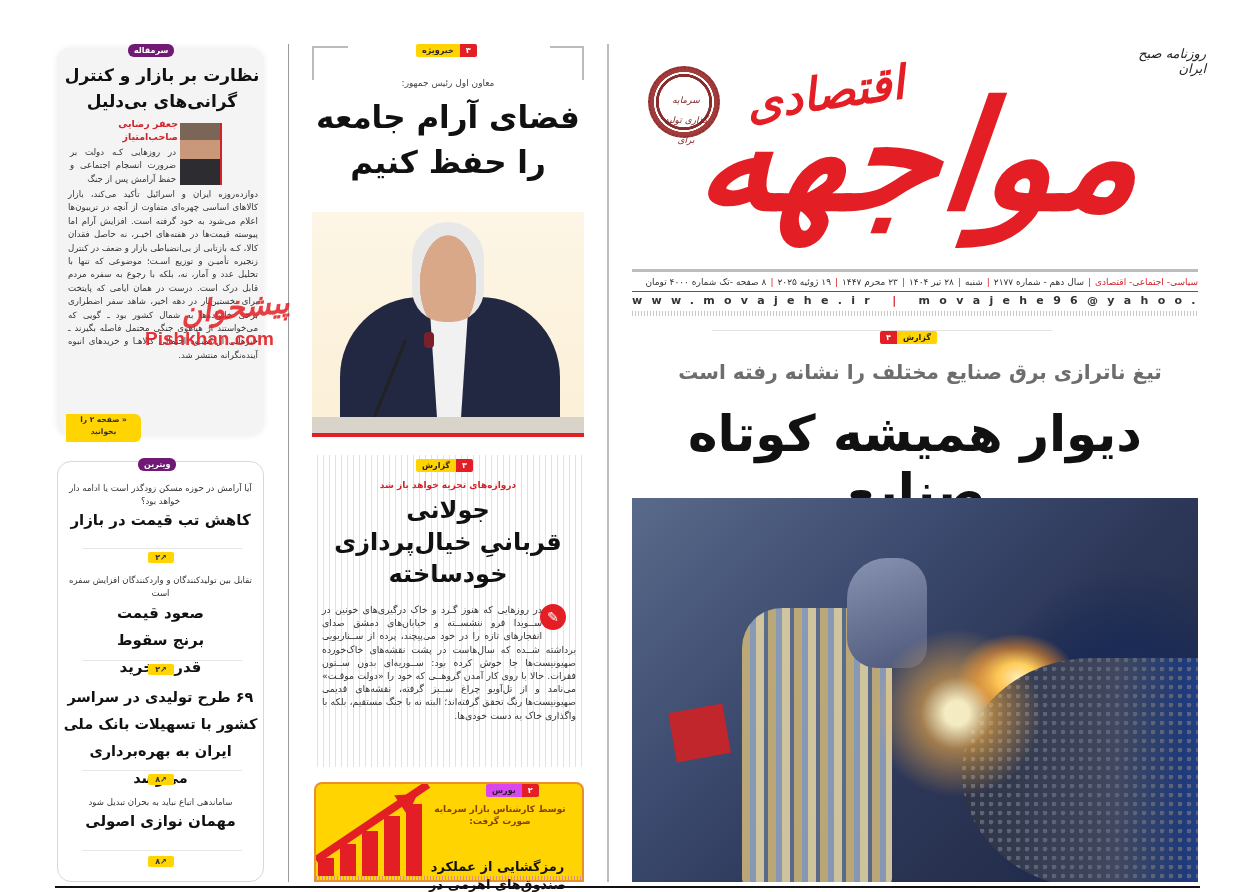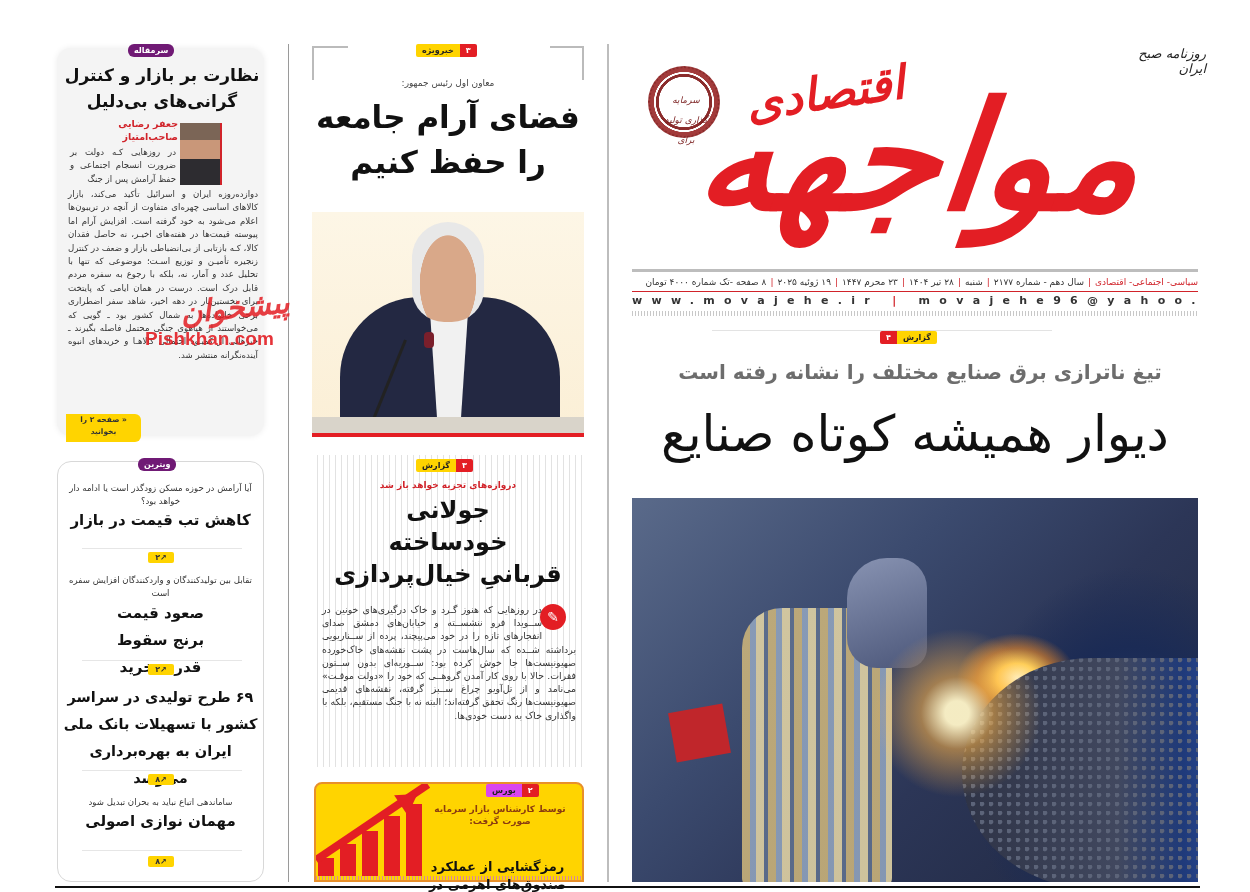--- a/index.html
+++ b/index.html
@@ -25,21 +25,21 @@
 
   
   .tag { position: absolute; display: flex; flex-direction: row; height: 13px; font-size: 8px; font-weight: bold; line-height: 13px; border-radius: 2px; overflow: hidden; }
   .tag .tag-label { background: #ffd400; color: #222; padding: 0 6px; }
   .tag .tag-num { background: #e31e24; color: #fff; padding: 0 6px; }
   .tag.red-only .tag-label { background: #701a75; color: #fff; border-radius: 6px; }
 
   
   .lead-rule { position: absolute; left: 712px; top: 330px; width: 340px; height: 1px; background: #e3e3e3; }
   .lead-kicker { position: absolute; left: 640px; top: 360px; width: 560px; text-align: center; font-size: 20px; font-weight: bold; color: #6d6d6d; }
-  .lead-title { position: absolute; left: 632px; top: 405px; width: 566px; text-align: center; font-size: 50px; font-weight: normal; color: #111; letter-spacing: -1px; }
+  .lead-title { position: absolute; left: 632px; top: 405px; width: 566px; text-align: center; font-size: 50px; font-weight: bold; color: #111; letter-spacing: -1px; }
   .lead-photo { position: absolute; left: 632px; top: 498px; width: 566px; height: 384px; overflow: hidden;
     background:
       radial-gradient(ellipse 80px 60px at 68% 47%, #fff8d0 0%, #ffcf5a 25%, rgba(240,140,40,0.6) 50%, rgba(0,0,0,0) 75%),
       radial-gradient(ellipse 160px 200px at 88% 70%, #263a6b 0%, #1b2b55 60%, rgba(0,0,0,0) 100%),
       linear-gradient(135deg, #5a6a8a 0%, #3b4a6e 35%, #2c3657 60%, #1f2740 100%); }
   .photo-worker { position: absolute; left: 110px; top: 110px; width: 150px; height: 280px; border-radius: 40px 40px 10px 10px;
     background: repeating-linear-gradient(90deg, #c9b27a 0 8px, #8fa2bd 8px 14px, #e0d2a4 14px 22px, #5e6f8e 22px 26px); opacity: .9; }
   .photo-helmet { position: absolute; left: 215px; top: 60px; width: 80px; height: 110px; border-radius: 40px 30px 20px 30px; background: linear-gradient(160deg, #8893b2, #4c577a); }
   .photo-drum { position: absolute; left: 330px; top: 160px; width: 260px; height: 230px; border-radius: 50% 0 0 50%;
     background: radial-gradient(circle at 20% 20%, #5c6479 0 2px, rgba(0,0,0,0) 3px) 0 0 / 9px 9px, linear-gradient(90deg, #2e3346, #41485f 60%, #1f3a7a 85%, #294a98); }
@@ -173,22 +173,22 @@
 </div>
 
 <div class="syria-box"></div>
 <div class="tag" style="left:416px; top:459px;">
   <span class="tag-num">۳</span>
   <span class="tag-label">گزارش</span>
 </div>
 <div class="syria-kicker">دروازه‌های تجزیه خواهد باز شد</div>
 <div class="syria-title">
   <div>جولانی</div>
+  <div>قربانیِ خیال‌پردازی</div>
   <div>خودساخته</div>
-  <div>قربانیِ خیال‌پردازی</div>
 </div>
 <div class="syria-icon">✎</div>
 <div class="syria-body">در روزهایی که هنوز گـرد و خاک درگیری‌های خونین در ســویدا فرو ننشســته و خیابان‌های دمشق صدای انفجارهای تازه را در خود می‌پیچند، پرده از ســناریویی برداشته شــده که سال‌هاست در پشت نقشه‌های خاک‌خورده صهیونیست‌ها جا خوش کرده بود: ســوریه‌ای بدون ســتون فقرات. حالا با روی کار آمدن گروهــی که خود را «دولت موقـت» می‌نامد و از تل‌آویو چراغ ســبز گرفته، نقشه‌های قدیمی صهیونیست‌ها رنگ تحقق گرفته‌اند؛ البته نه با جنگ مستقیم، بلکه با واگذاری خاک به دست خودی‌ها.</div>
 
 <div class="bourse-box">
   <div class="bourse-bars">
     <span style="left:2px; height:18px;"></span>
     <span style="left:24px; height:32px;"></span>
     <span style="left:46px; height:45px;"></span>
     <span style="left:68px; height:60px;"></span>

